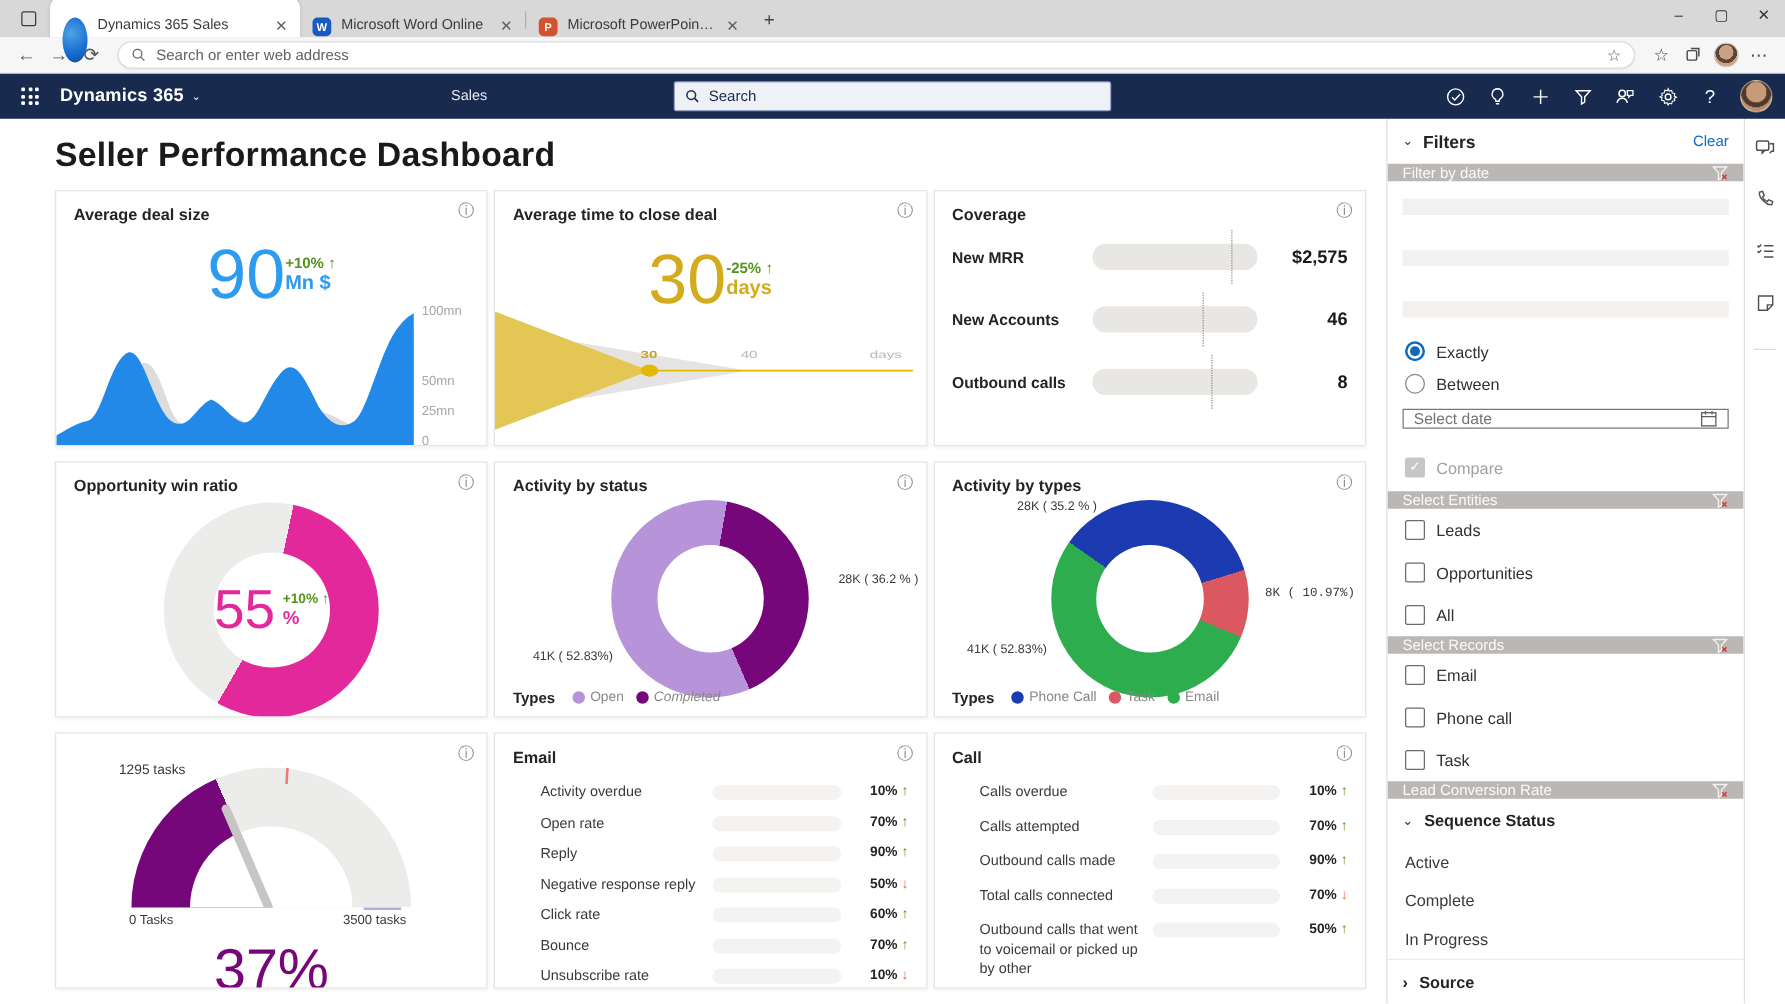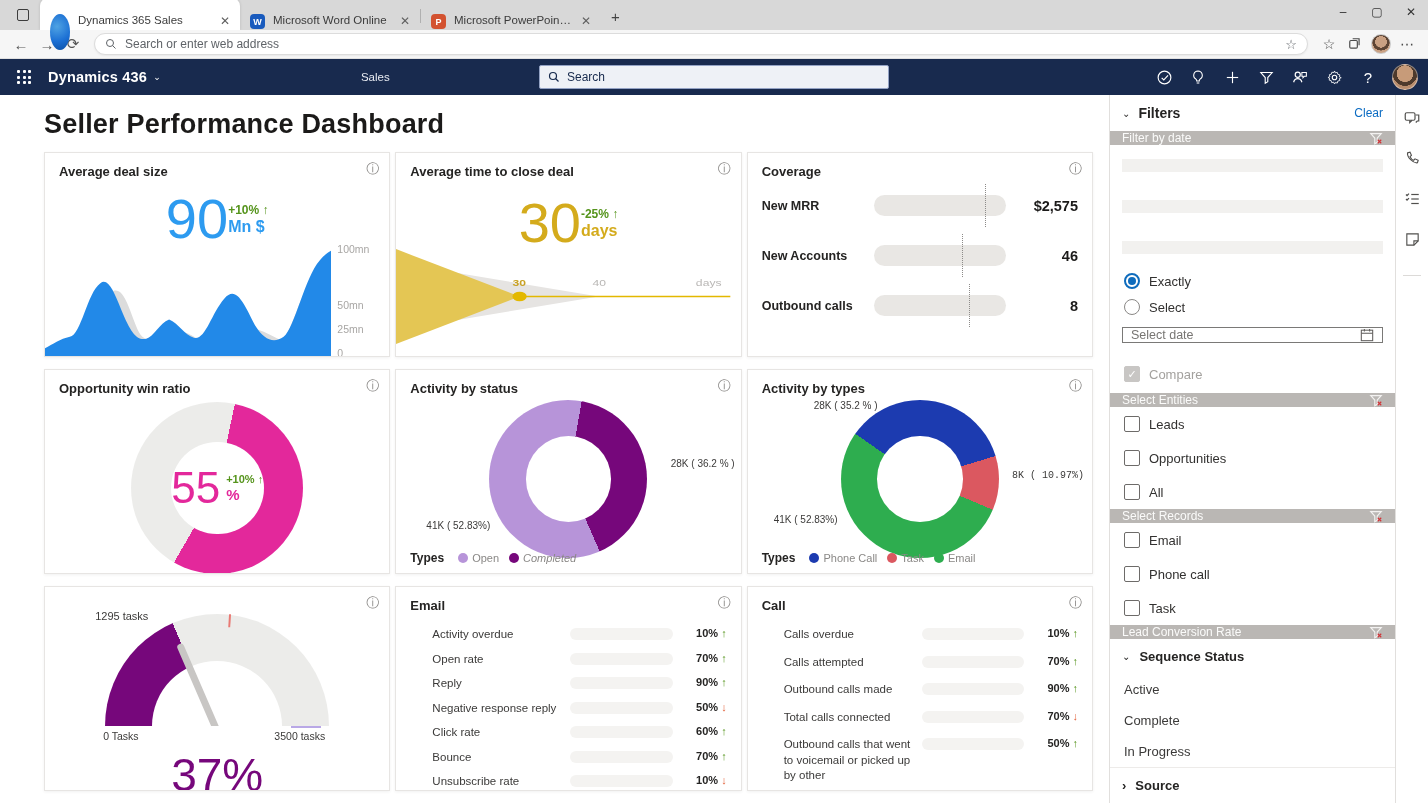--- a/index.html
+++ b/index.html
@@ -203,21 +203,21 @@
         <i></i>
         <i></i>
         <i></i>
         <i></i>
         <i></i>
         <i></i>
         <i></i>
         <i></i>
       </div>
     <div class="brand">
-      <span>Dynamics 436</span>
+      <span>Dynamics 365</span>
       <span class="chev">⌄</span>
     </div>
     <div class="area-label">Sales</div>
     <div class="d365-search">
       <svg width="12" height="12" viewBox="0 0 24 24">
           <circle cx="10" cy="10" r="7" fill="none" stroke="#172a4d" stroke-width="2.4"></circle>
           <line x1="15" y1="15" x2="21" y2="21" stroke="#172a4d" stroke-width="2.4"></line>
         </svg>
       <span>Search</span>
     </div>
@@ -519,21 +519,21 @@
       <div class="skel"></div>
       <div class="skel"></div>
       <div class="skel"></div>
 
       <div class="radio-row">
         <span class="radio sel"></span>
         <span>Exactly</span>
       </div>
       <div class="radio-row">
         <span class="radio"></span>
-        <span>Select</span>
+        <span>Between</span>
       </div>
 
       <div class="datebox">
         <span class="ph">Select date</span>
         <svg width="14" height="14" viewBox="0 0 16 16">
             <rect x="1.5" y="2.5" width="13" height="12" fill="none" stroke="#605e5c" stroke-width="1.2"></rect>
             <line x1="1.5" y1="6" x2="14.5" y2="6" stroke="#605e5c" stroke-width="1.2"></line>
             <line x1="5" y1="1" x2="5" y2="4" stroke="#605e5c" stroke-width="1.2"></line>
             <line x1="11" y1="1" x2="11" y2="4" stroke="#605e5c" stroke-width="1.2"></line>
           </svg>

